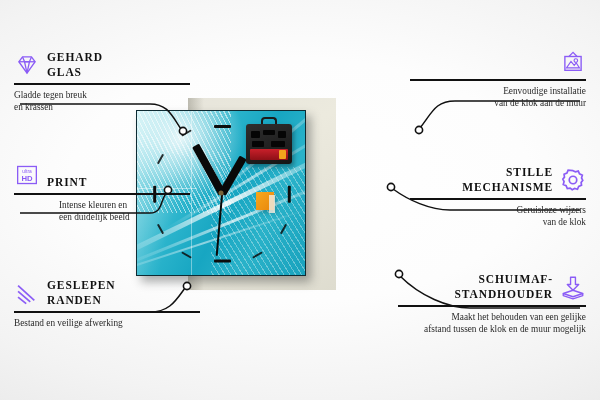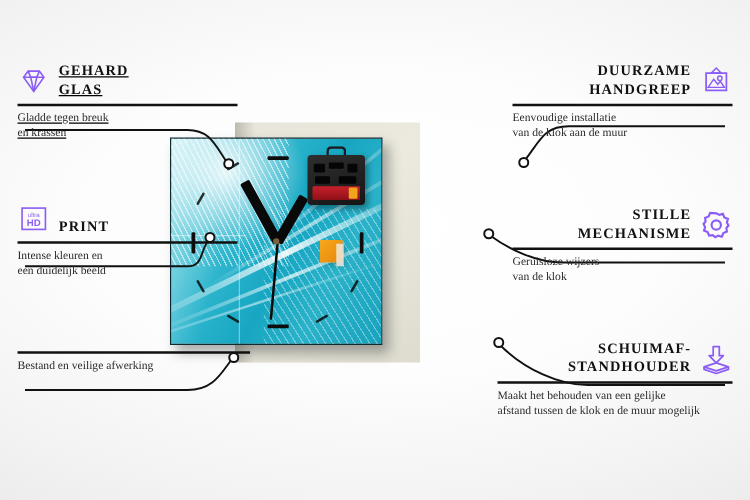--- a/index.html
+++ b/index.html
@@ -76,25 +76,25 @@
 
   
   .feat { position:absolute; width:176px; }
   .feat-head { display:flex; align-items:center; gap:7px; }
   .feat.right .feat-head { flex-direction:row; justify-content:flex-end; }
   .title { font-weight:700; font-size:11.5px; letter-spacing:.9px; color:#111; line-height:1.32;
            text-transform:uppercase; }
   .feat.right .title { text-align:right; }
   .rule { height:1.6px; background:#111; margin:3px 0 4px; width:100%; }
   .desc { font-size:9.3px; color:#2a2a2a; line-height:1.33; }
-  .feat.right .desc { }
+  .feat.right .desc { text-align:right; }
   .ico { width:26px; height:26px; flex:0 0 26px; color:#8b5cf6; }
   .ico svg { width:100%; height:100%; display:block; }
 
-  .f-gehard  { left:14px;  top:50px;text-decoration:underline; }
+  .f-gehard  { left:14px;  top:50px; }
   .f-print   { left:14px;  top:160px; }
   .f-randen  { left:14px;  top:278px; width:186px; }
   .f-handgreep { left:410px; top:50px; }
   .f-mech    { left:410px; top:165px; }
   .f-schuim  { left:398px; top:272px; width:188px; }
 
   svg.lines { position:absolute; inset:0; width:600px; height:400px; pointer-events:none; }
 </style>
 </head>
 <body>
@@ -196,32 +196,43 @@
       <span class="ico">
         <svg viewBox="0 0 32 32">
           <rect x="4.5" y="5.5" width="23" height="21" fill="none" stroke="currentColor" stroke-width="1.6"></rect>
           <text x="16" y="14" font-size="6" text-anchor="middle" fill="currentColor" font-family="Liberation Sans, sans-serif">ultra</text>
           <text x="16" y="23.5" font-size="9.5" text-anchor="middle" fill="currentColor" font-family="Liberation Sans, sans-serif" font-weight="bold">HD</text>
         </svg>
       </span>
       <span class="title"><br><span>PRINT</span></span>
     </div>
     <div class="rule"></div>
-    <div class="desc" style="white-space: pre-line;">Intense kleuren en
+    <div class="desc" style="white-space: pre-line; margin-left: 45px;">Intense kleuren en
 een duidelijk beeld</div>
   </div>
 
   <div class="feat left f-randen">
+    <div class="feat-head">
+      <span class="ico">
+        <svg viewBox="0 0 32 32">
+            <g stroke="currentColor" stroke-width="2.1" fill="none">
+          <path d="M5 7 L25 25"></path>
+              <path d="M5 14 L20 27"></path>
+              <path d="M5 21 L15 29"></path>
+            </g>
+          </svg>
+      </span>
+      <span class="title"><span>GESLEPEN</span><br><span>RANDEN</span></span>
+    </div>
     <div class="rule"></div>
     <div class="desc" style="white-space: pre-line;">Bestand en veilige afwerking</div>
   </div>
 
   <div class="feat right f-handgreep">
     <div class="feat-head">
-      <span class="title"><span>DUURZAME</span><br><span>HANDGREEP</span></span>
       <span class="ico">
         <svg viewBox="0 0 32 32">
           <path d="M16 3 L11 8 H21 Z" fill="none" stroke="currentColor" stroke-width="1.5"></path>
           <rect x="6" y="8" width="20" height="17" fill="none" stroke="currentColor" stroke-width="1.7"></rect>
           <path d="M8 22 L13.5 14 L17.5 19 L20 16 L24 22 Z" fill="none" stroke="currentColor" stroke-width="1.4"></path>
           <circle cx="19.5" cy="13" r="2.2" fill="none" stroke="currentColor" stroke-width="1.4"></circle>
         </svg>
       </span>
     </div>
     <div class="rule"></div>

